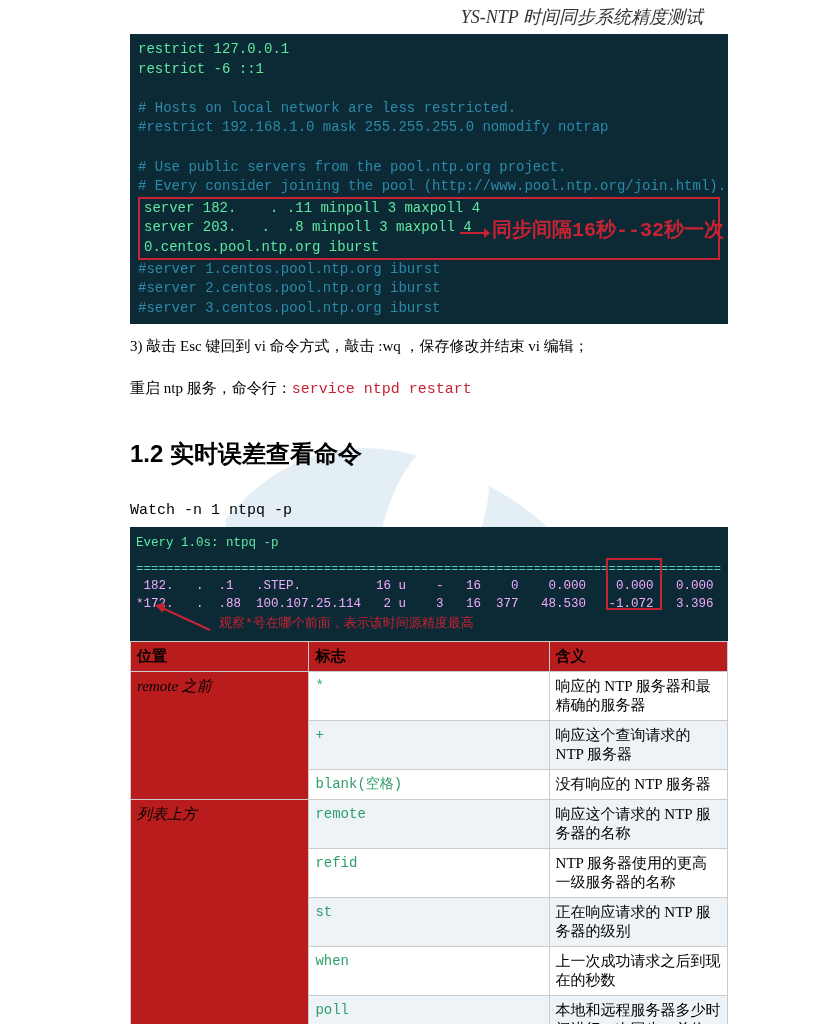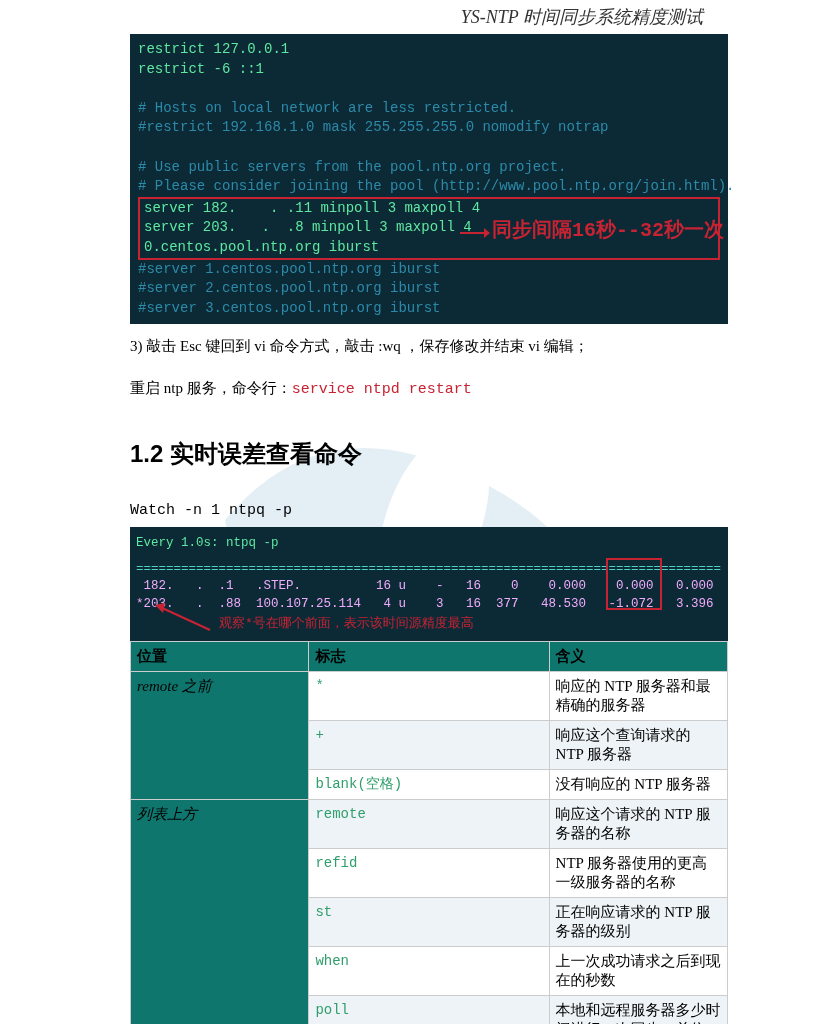--- a/index.html
+++ b/index.html
@@ -88,21 +88,21 @@
       border-collapse: collapse;
       font-size: 15px;
     }
     table.def th, table.def td {
       border: 1px solid #ccc;
       padding: 5px 6px;
       text-align: left;
       vertical-align: top;
     }
     table.def th {
-      background: #0f766e;
+      background: #b91c1c;
       font-style: italic;
       font-weight: normal;
       width: 78px;
     }
     table.def tr.alt td { background: #eef3f7; }
     .flag {
       font-family: "Courier New", monospace;
       font-size: 14px;
     }
     .flag.green { color: #2e9e6a; }
@@ -134,21 +134,21 @@
 
   <div class="terminal1">
     <div id="term1-top">
           <div class="term-line term-bright">restrict 127.0.0.1</div>
           <div class="term-line term-bright">restrict -6 ::1</div>
           <div class="term-line "> </div>
           <div class="term-line term-comment"># Hosts on local network are less restricted.</div>
           <div class="term-line term-comment">#restrict 192.168.1.0 mask 255.255.255.0 nomodify notrap</div>
           <div class="term-line "> </div>
           <div class="term-line term-comment"># Use public servers from the pool.ntp.org project.</div>
-          <div class="term-line term-comment"># Please consider joining the pool (http://www.pool.ntp.org/join.html).</div>
+          <div class="term-line term-comment"># Every consider joining the pool (http://www.pool.ntp.org/join.html).</div>
         </div>
     <div class="redbox1">
       <div id="term1-box">
             <div class="term-line term-bright">server 182.    . .11 minpoll 3 maxpoll 4</div>
             <div class="term-line term-bright">server 203.   .  .8 minpoll 3 maxpoll 4</div>
             <div class="term-line term-bright">0.centos.pool.ntp.org iburst</div>
           </div>
     </div>
     <div id="term1-after">
           <div class="term-line term-comment">#server 1.centos.pool.ntp.org iburst</div>
@@ -172,21 +172,21 @@
 
   <div class="cmd-line">Watch -n  1  ntpq  -p</div>
 
   <div class="terminal2">
     <div class="term2-head">Every 1.0s: ntpq -p</div>
     <div style="height:8px;"></div>
     <div style="position:relative;">
       <div class="term2-eq">==============================================================================</div>
       <div id="term2-rows">
             <div class="term2-row"> 182.   .  .1   .STEP.          16 u    -   16    0    0.000    0.000   0.000</div>
-            <div class="term2-row">*203.   .  .88  100.107.25.114   4 u    3   16  377   48.530   -1.072   3.396</div>
+            <div class="term2-row">*172.   .  .88  100.107.25.114   2 u    3   16  377   48.530   -1.072   3.396</div>
           </div>
       <div style="position:absolute; top:-3px; right:60px; border:2px solid #c82333; width:56px; height:52px;"></div>
     </div>
     <svg class="arrow" style="left:25px; top:78px; width:60px; height:30px;">
       <line x1="55" y1="25" x2="5" y2="2" stroke="#c82333" stroke-width="2"></line>
       <polygon points="0,0 10,-2 8,8" fill="#c82333"></polygon>
     </svg>
     <div class="red-text-hint" style="left:89px; bottom:8px;">观察*号在哪个前面，表示该时间源精度最高</div>
   </div>
 

